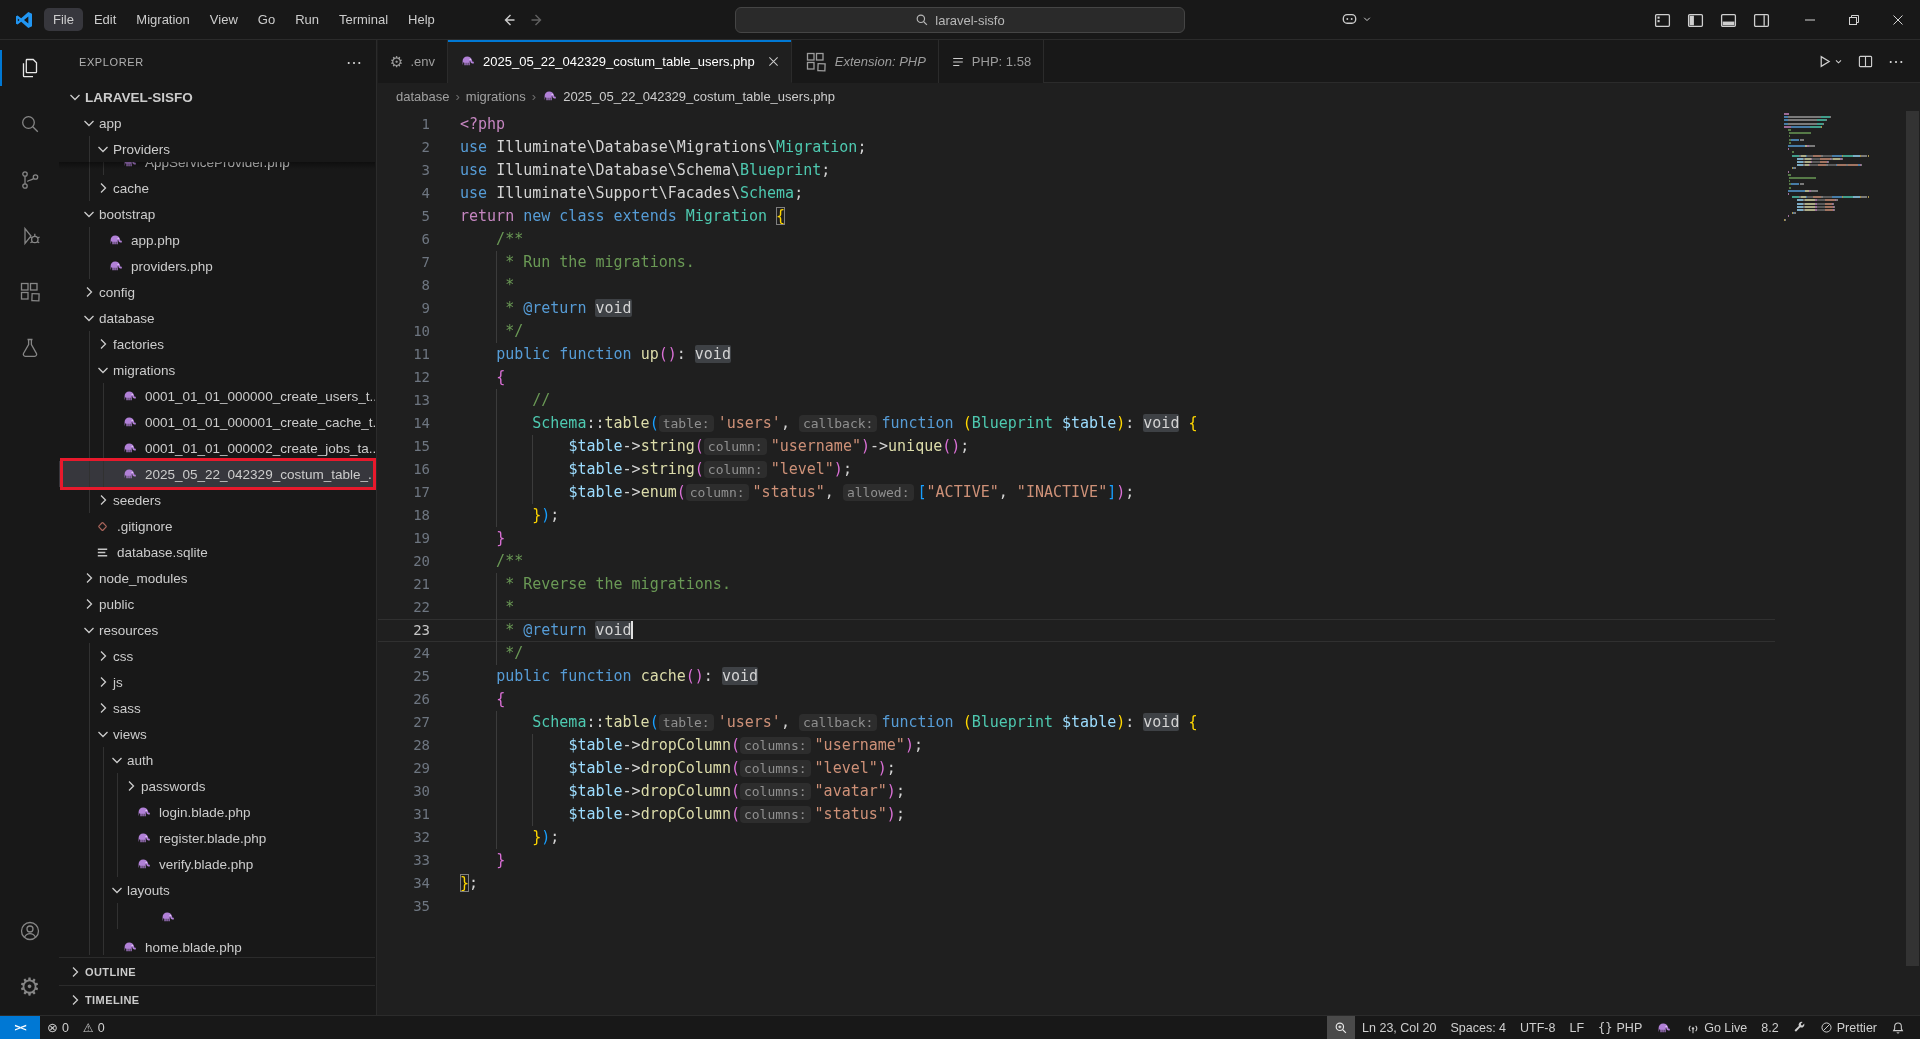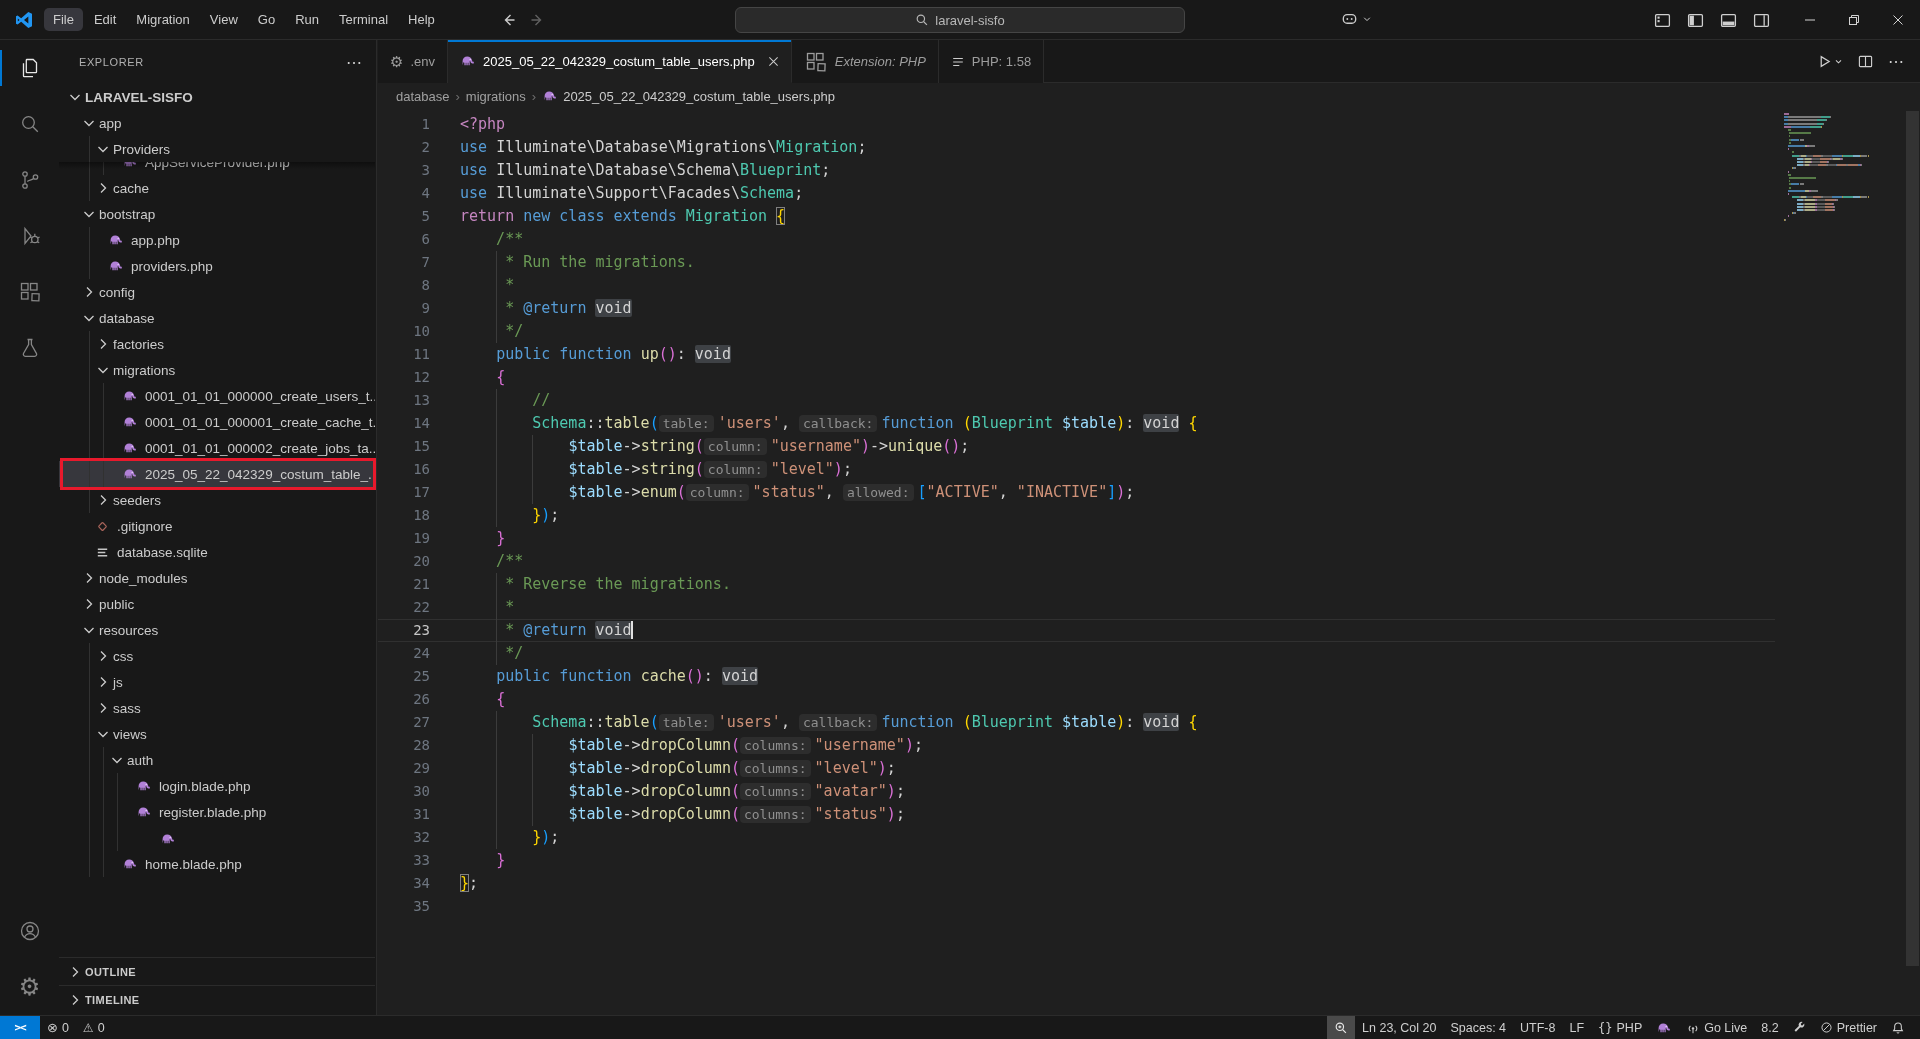--- a/index.html
+++ b/index.html
@@ -568,20 +568,33 @@
             </svg>
           </span>
           <span class="tlabel">auth</span>
         </div>
       </div>
       <div class="trow">
         <div class="tguide" style="left: 30px;"></div>
         <div class="tguide" style="left: 44px;"></div>
         <div class="tguide" style="left: 58px;"></div>
         <div class="clipwrap" style="padding-left: 64px;">
+          <span style="display: inline-flex; align-items: center;">
+            <svg width="16" height="16" viewBox="0 0 16 16" fill="none" stroke="currentColor" stroke-width="1.3">
+              <path d="m6 3.5 4.5 4.5L6 12.5"></path>
+            </svg>
+          </span>
+          <span class="tlabel">passwords</span>
+        </div>
+      </div>
+      <div class="trow">
+        <div class="tguide" style="left: 30px;"></div>
+        <div class="tguide" style="left: 44px;"></div>
+        <div class="tguide" style="left: 58px;"></div>
+        <div class="clipwrap" style="padding-left: 64px;">
           <span style="width: 6px; flex: 0 0 6px;"></span>
           <span class="ficon">
             <svg width="16" height="16" viewBox="0 0 16 16">
               <path fill="#b180d7" d="M2.6 12.2V8c0-2.8 2-4.6 4.6-4.6 2.7 0 4.1 1.5 4.6 3.1l.5 1.7c.1.4.4.6.8.6h.7v1.6h-1.4c-.9 0-1.6-.5-1.9-1.4l-.3-1h-.5v4.2H8.5V9.7h-.8v2.5H6.4V9.7h-.7v2.5H4.4V9.7c-.5-.1-.9-.3-1-.8z"></path>
               <circle cx="10.2" cy="6.4" r=".65" fill="#f0e6f8"></circle>
             </svg>
           </span>
           <span class="tlabel">login.blade.php</span>
         </div>
       </div>
@@ -597,35 +610,62 @@
               <circle cx="10.2" cy="6.4" r=".65" fill="#f0e6f8"></circle>
             </svg>
           </span>
           <span class="tlabel">register.blade.php</span>
         </div>
       </div>
       <div class="trow">
         <div class="tguide" style="left: 30px;"></div>
         <div class="tguide" style="left: 44px;"></div>
         <div class="tguide" style="left: 58px;"></div>
-        <div class="clipwrap" style="padding-left: 64px; flex-direction: column;">
+        <div class="clipwrap" style="padding-left: 64px;">
           <span style="width: 6px; flex: 0 0 6px;"></span>
           <span class="ficon">
             <svg width="16" height="16" viewBox="0 0 16 16">
               <path fill="#b180d7" d="M2.6 12.2V8c0-2.8 2-4.6 4.6-4.6 2.7 0 4.1 1.5 4.6 3.1l.5 1.7c.1.4.4.6.8.6h.7v1.6h-1.4c-.9 0-1.6-.5-1.9-1.4l-.3-1h-.5v4.2H8.5V9.7h-.8v2.5H6.4V9.7h-.7v2.5H4.4V9.7c-.5-.1-.9-.3-1-.8z"></path>
               <circle cx="10.2" cy="6.4" r=".65" fill="#f0e6f8"></circle>
             </svg>
           </span>
+          <span class="tlabel">verify.blade.php</span>
+        </div>
+      </div>
+      <div class="trow">
+        <div class="tguide" style="left: 30px;"></div>
+        <div class="tguide" style="left: 44px;"></div>
+        <div class="clipwrap" style="padding-left: 50px;">
+          <span style="display: inline-flex; align-items: center;">
+            <svg width="16" height="16" viewBox="0 0 16 16" fill="none" stroke="currentColor" stroke-width="1.3">
+              <path d="m3.5 6 4.5 4.5L12.5 6"></path>
+            </svg>
+          </span>
+          <span class="tlabel">layouts</span>
+        </div>
+      </div>
+      <div class="trow">
+        <div class="tguide" style="left: 30px;"></div>
+        <div class="tguide" style="left: 44px;"></div>
+        <div class="tguide" style="left: 58px;"></div>
+        <div class="clipwrap" style="padding-left: 64px; flex-direction: column;">
+          <span style="width: 6px; flex: 0 0 6px;"></span>
+          <span class="ficon">
+            <svg width="16" height="16" viewBox="0 0 16 16">
+              <path fill="#b180d7" d="M2.6 12.2V8c0-2.8 2-4.6 4.6-4.6 2.7 0 4.1 1.5 4.6 3.1l.5 1.7c.1.4.4.6.8.6h.7v1.6h-1.4c-.9 0-1.6-.5-1.9-1.4l-.3-1h-.5v4.2H8.5V9.7h-.8v2.5H6.4V9.7h-.7v2.5H4.4V9.7c-.5-.1-.9-.3-1-.8z"></path>
+              <circle cx="10.2" cy="6.4" r=".65" fill="#f0e6f8"></circle>
+            </svg>
+          </span>
           <span class="tlabel">app.blade.php</span>
         </div>
       </div>
       <div class="trow">
         <div class="tguide" style="left: 30px;"></div>
         <div class="tguide" style="left: 44px;"></div>
-        <div class="clipwrap" style="padding-left: 50px;">
+        <div class="clipwrap" style="padding-left: 50px; align-items: flex-end;">
           <span style="width: 6px; flex: 0 0 6px;"></span>
           <span class="ficon">
             <svg width="16" height="16" viewBox="0 0 16 16">
               <path fill="#b180d7" d="M2.6 12.2V8c0-2.8 2-4.6 4.6-4.6 2.7 0 4.1 1.5 4.6 3.1l.5 1.7c.1.4.4.6.8.6h.7v1.6h-1.4c-.9 0-1.6-.5-1.9-1.4l-.3-1h-.5v4.2H8.5V9.7h-.8v2.5H6.4V9.7h-.7v2.5H4.4V9.7c-.5-.1-.9-.3-1-.8z"></path>
               <circle cx="10.2" cy="6.4" r=".65" fill="#f0e6f8"></circle>
             </svg>
           </span>
           <span class="tlabel">home.blade.php</span>
         </div>
       </div>

